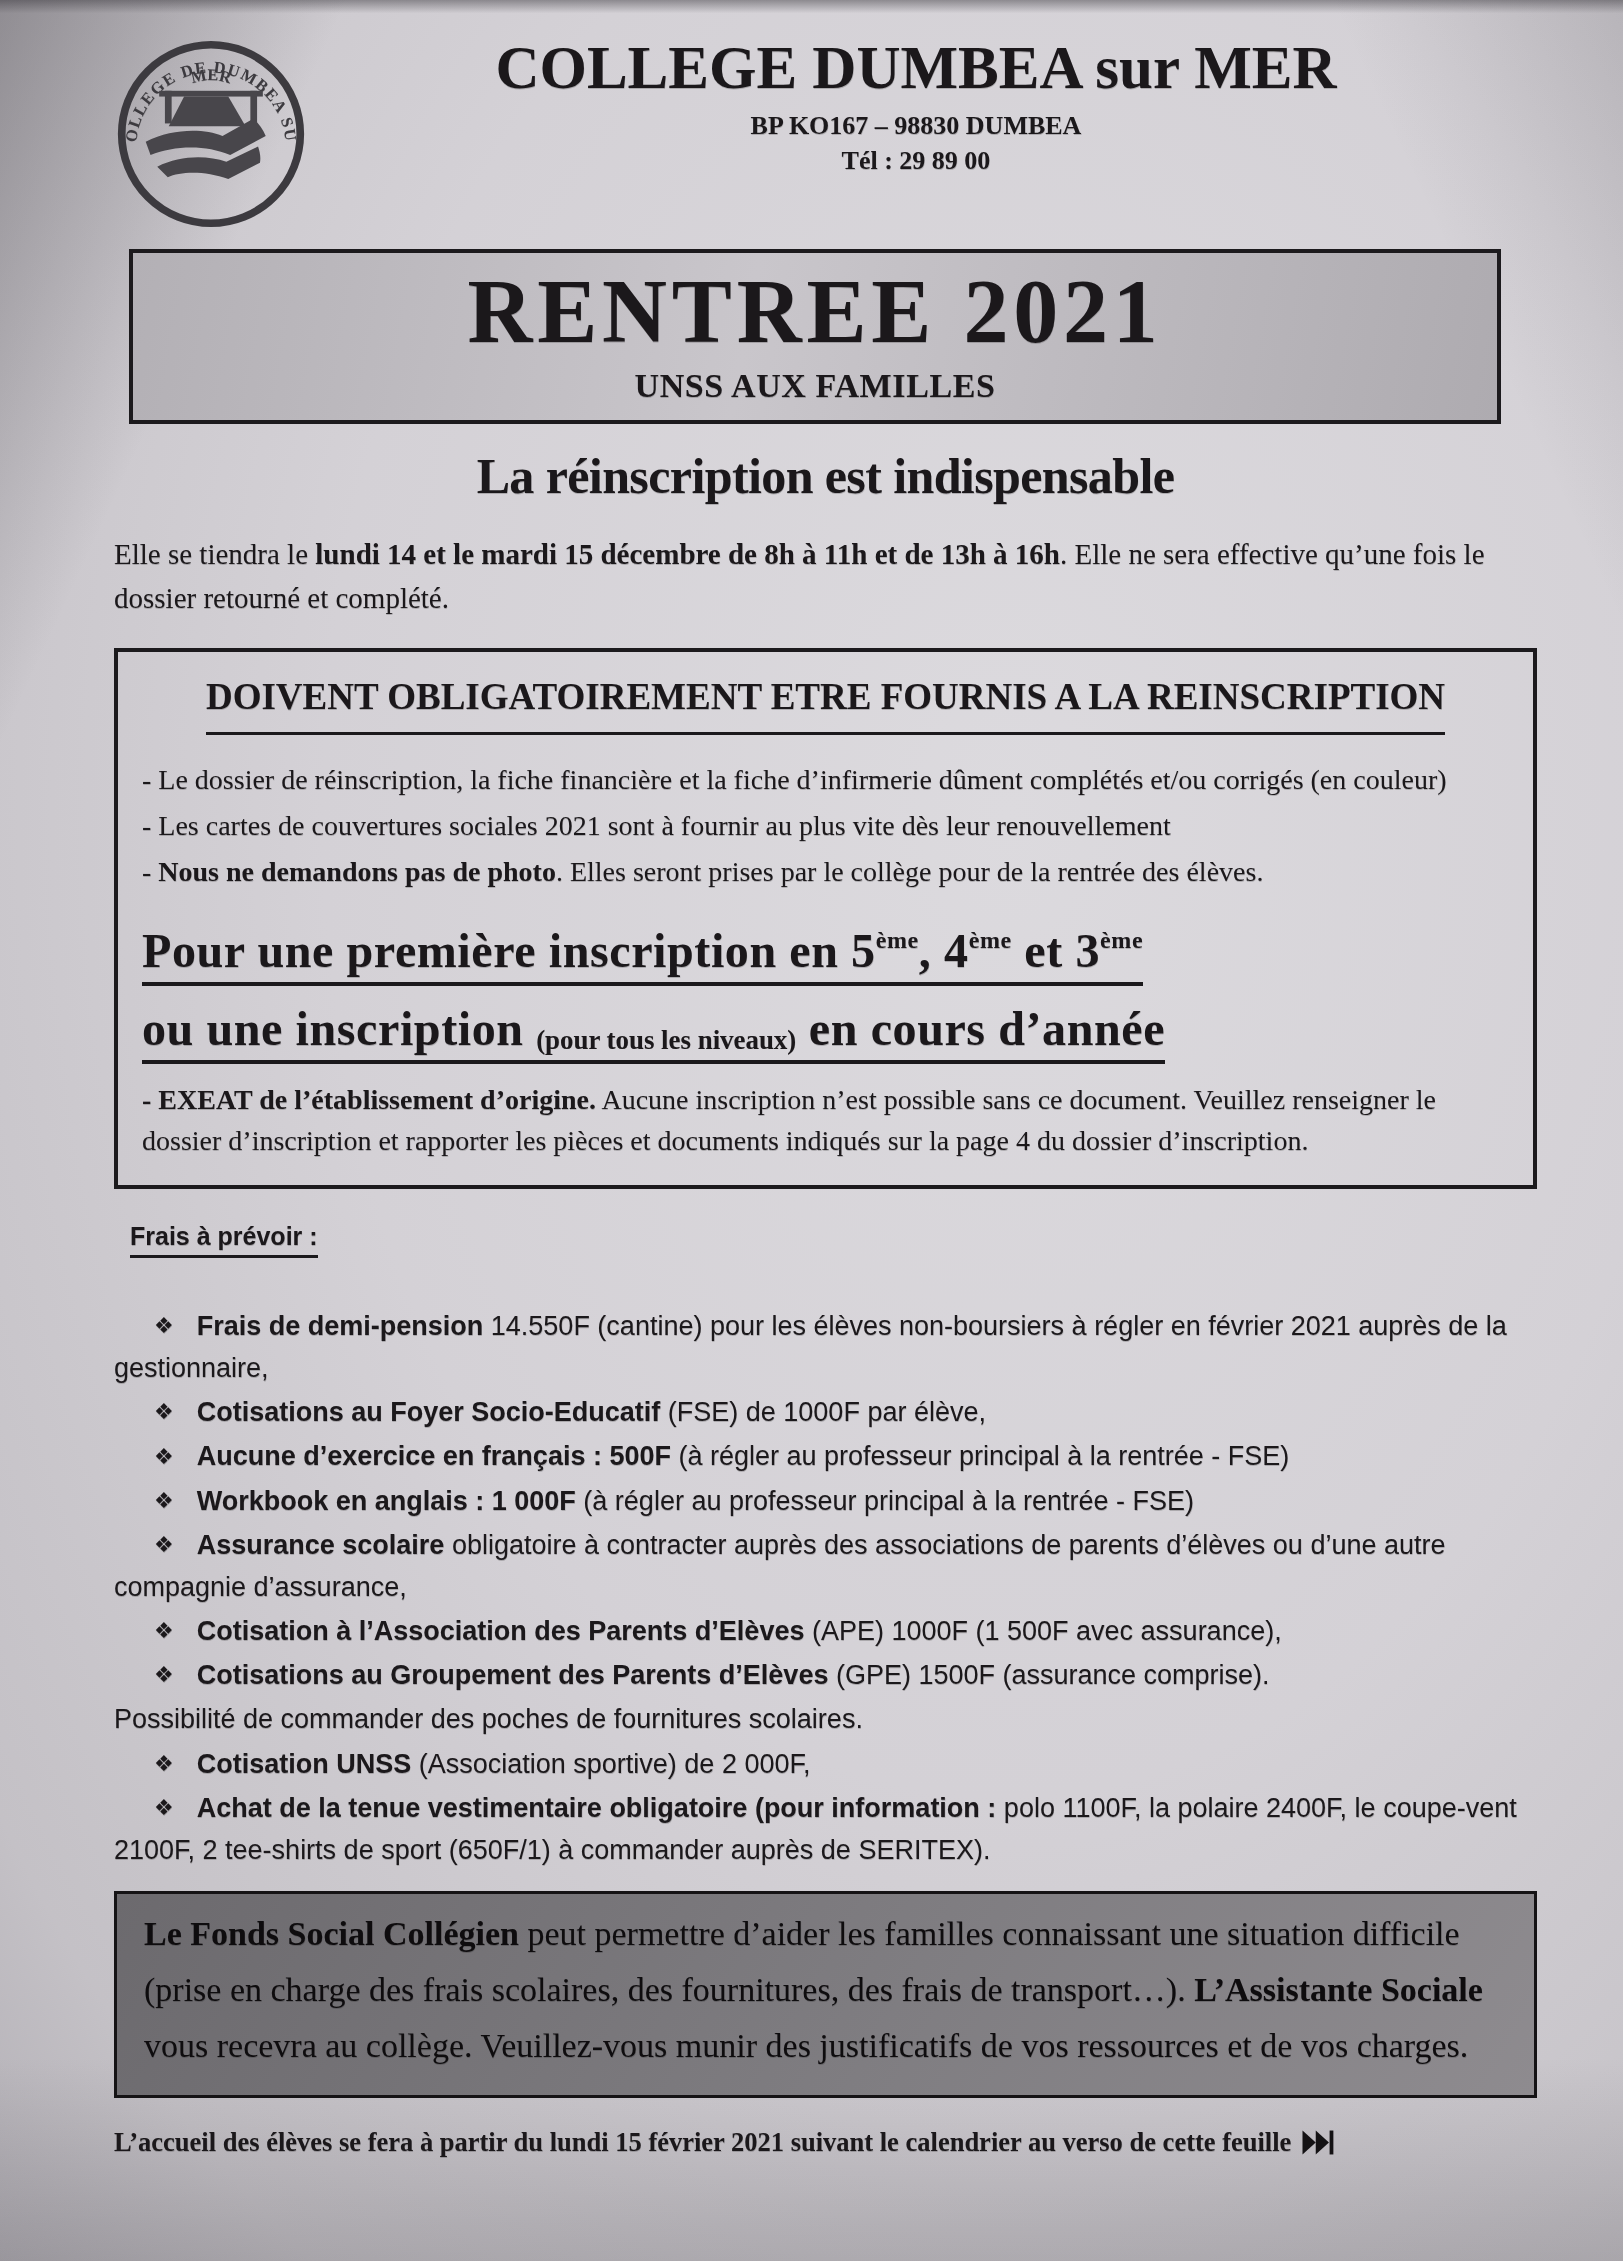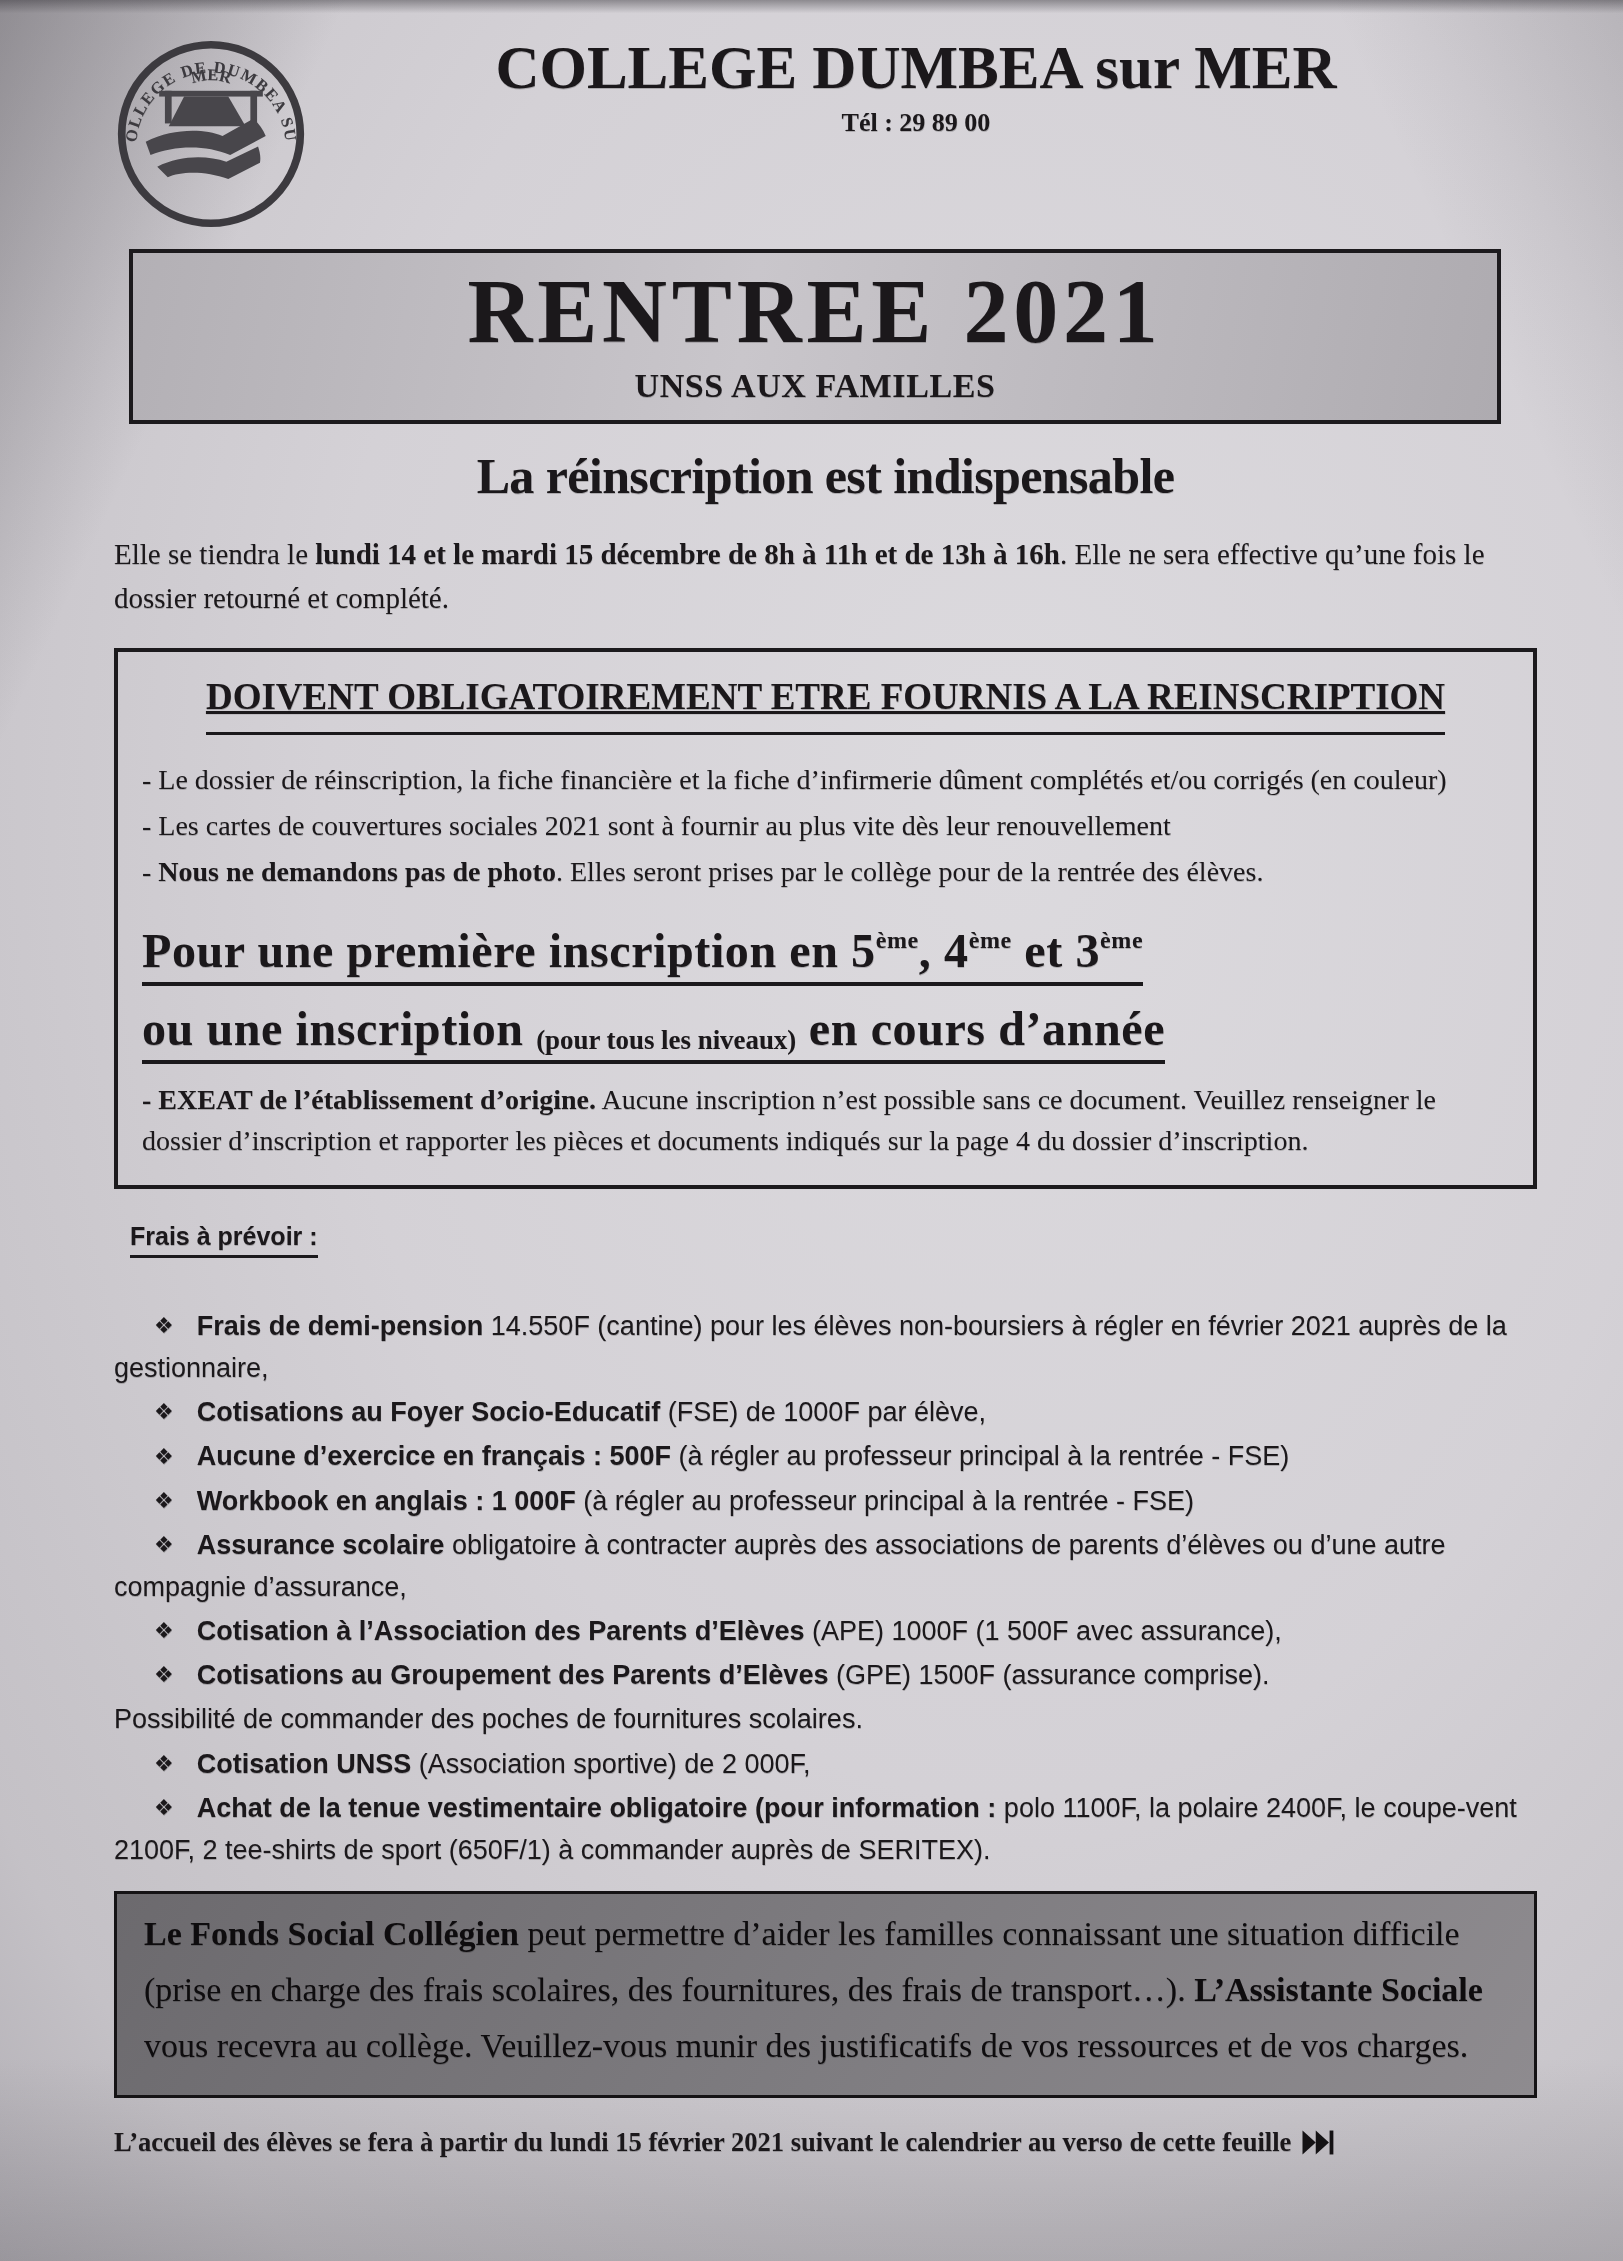--- a/index.html
+++ b/index.html
@@ -55,21 +55,21 @@
   .banner-title{font-size:90px;font-weight:bold;letter-spacing:4.8px;line-height:1;}
   .banner-sub{font-size:34px;font-weight:bold;margin-top:9.6px;letter-spacing:0.6px;}
 
   .headline{margin:23px 0 0;text-align:center;font-size:50px;font-weight:bold;letter-spacing:-0.6px;}
 
   .intro{margin:28px 0 0;font-size:29px;line-height:1.5;}
 
   
   .main-box{margin-top:28px;border:4.2px solid #1c1a1d;padding:23px 24px 24px;}
   .box-title-wrap{text-align:center;margin-bottom:25px;}
-  .box-title{display:inline-block;font-size:37px;font-weight:bold;border-bottom:3.6px solid #1b191c;padding-bottom:14px;white-space:nowrap;text-decoration:underline;}
+  .box-title{display:inline-block;font-size:37px;font-weight:bold;border-bottom:3.6px solid #1b191c;padding-bottom:14px;white-space:nowrap;}
   .req-item{margin:0 0 6px;font-size:28px;line-height:1.42;}
 
   .big-heading{margin-top:31px;}
   .bh-line{margin-bottom:23px;}
   .bh-line .u{border-bottom:4.2px solid #1b191c;padding-bottom:4.8px;font-size:48px;font-weight:bold;letter-spacing:0.6px;}
   .bh-line sup{font-size:50%;vertical-align:19px;}
   .bh-line .smallcap{font-size:56%;vertical-align:-3.6px;letter-spacing:0;}
   .exeat{margin:3.6px 0 0;font-size:28px;line-height:1.47;}
 
   
@@ -122,20 +122,21 @@
           <rect x="26" y="27.5" width="3.5" height="17"></rect>
           <rect x="70.5" y="27.5" width="3.5" height="17"></rect>
           <polygon points="36,30.5 59,30.5 68,46 28,46"></polygon>
           <path d="M16 54 C 30 47 46 47 56 51 L 72 42 C 75 44.5 77 47.5 78.5 51 L 60 61 C 47 55.5 31 56 18.5 61 Z"></path>
           <path d="M22 67 C 34 61 48 61 58 64.5 L 74.5 56.5 C 75.5 59.5 76 62 75.5 65 L 59 73.5 C 47 69 34 69.5 27.5 72.5 Z"></path>
         </g>
       </svg>
     </div>
     <div class="header-text">
       <h1 class="school-title">COLLEGE DUMBEA sur MER</h1>
+      <div class="school-address">BP KO167 – 98830 DUMBEA</div>
       <div class="school-phone">Tél : 29 89 00</div>
     </div>
   </header>
 
   <section class="banner">
     <div class="banner-title">RENTREE 2021</div>
     <div class="banner-sub">UNSS AUX FAMILLES</div>
   </section>
 
   <h2 class="headline">La réinscription est indispensable</h2>

